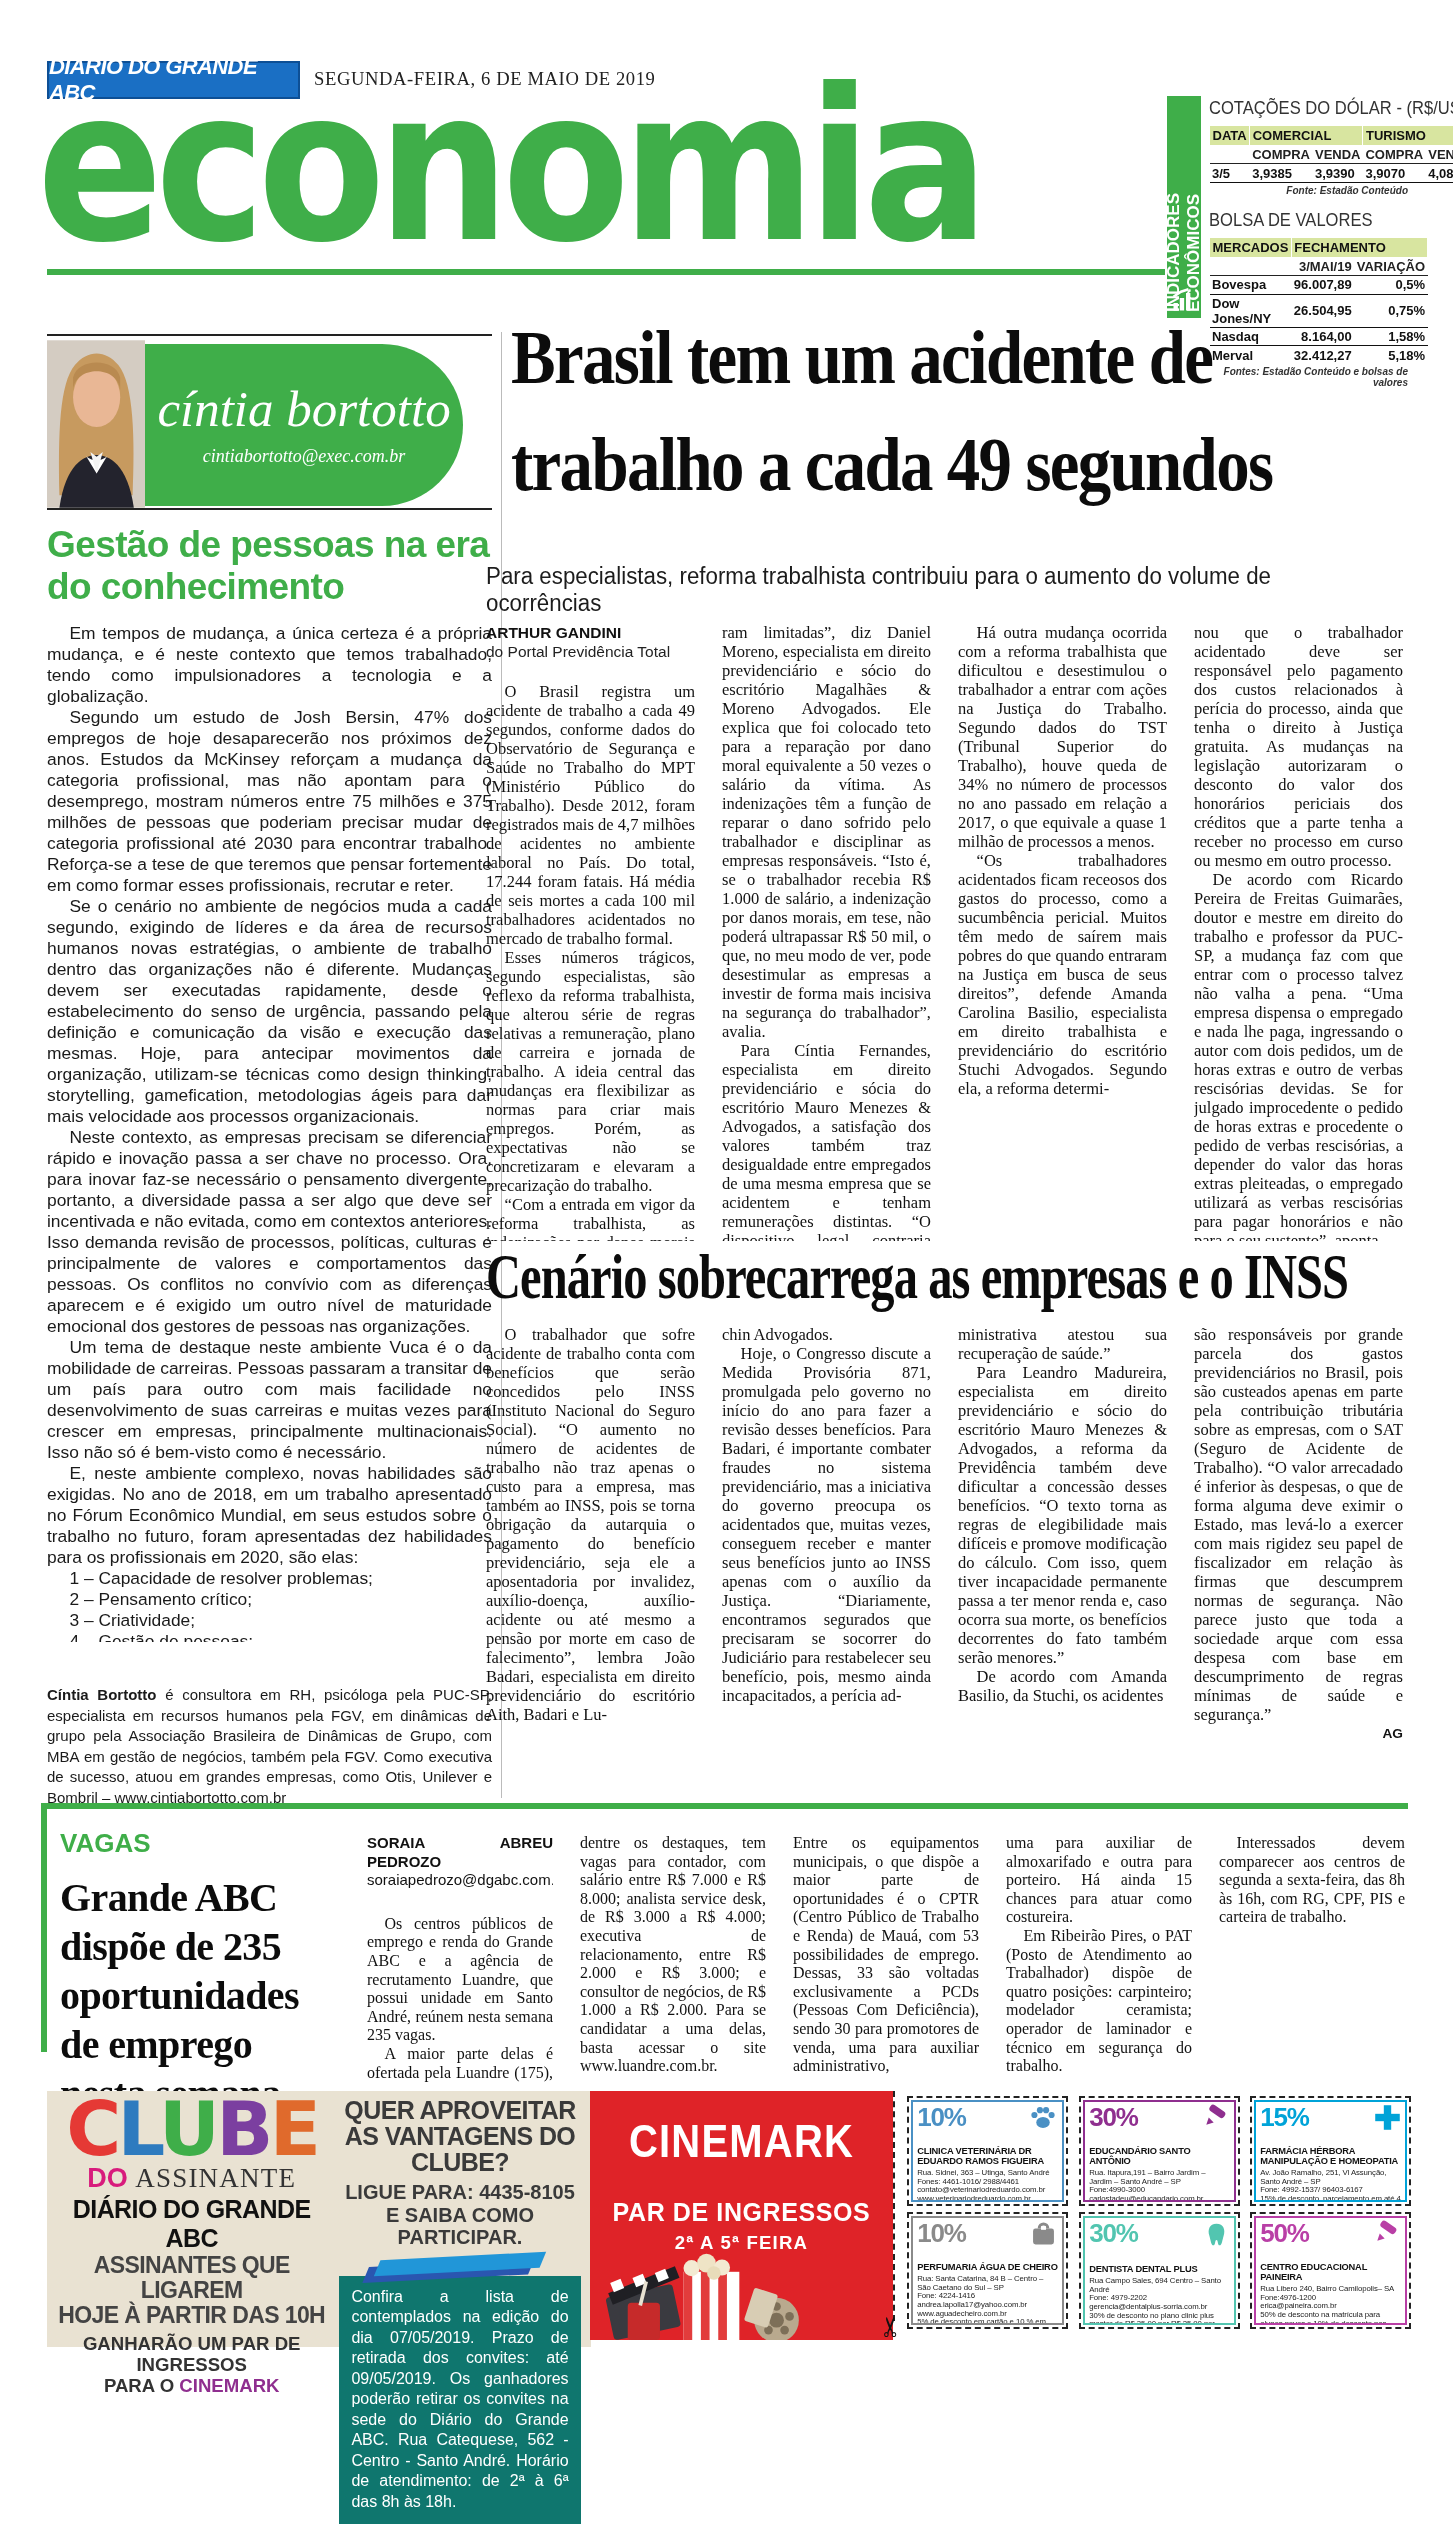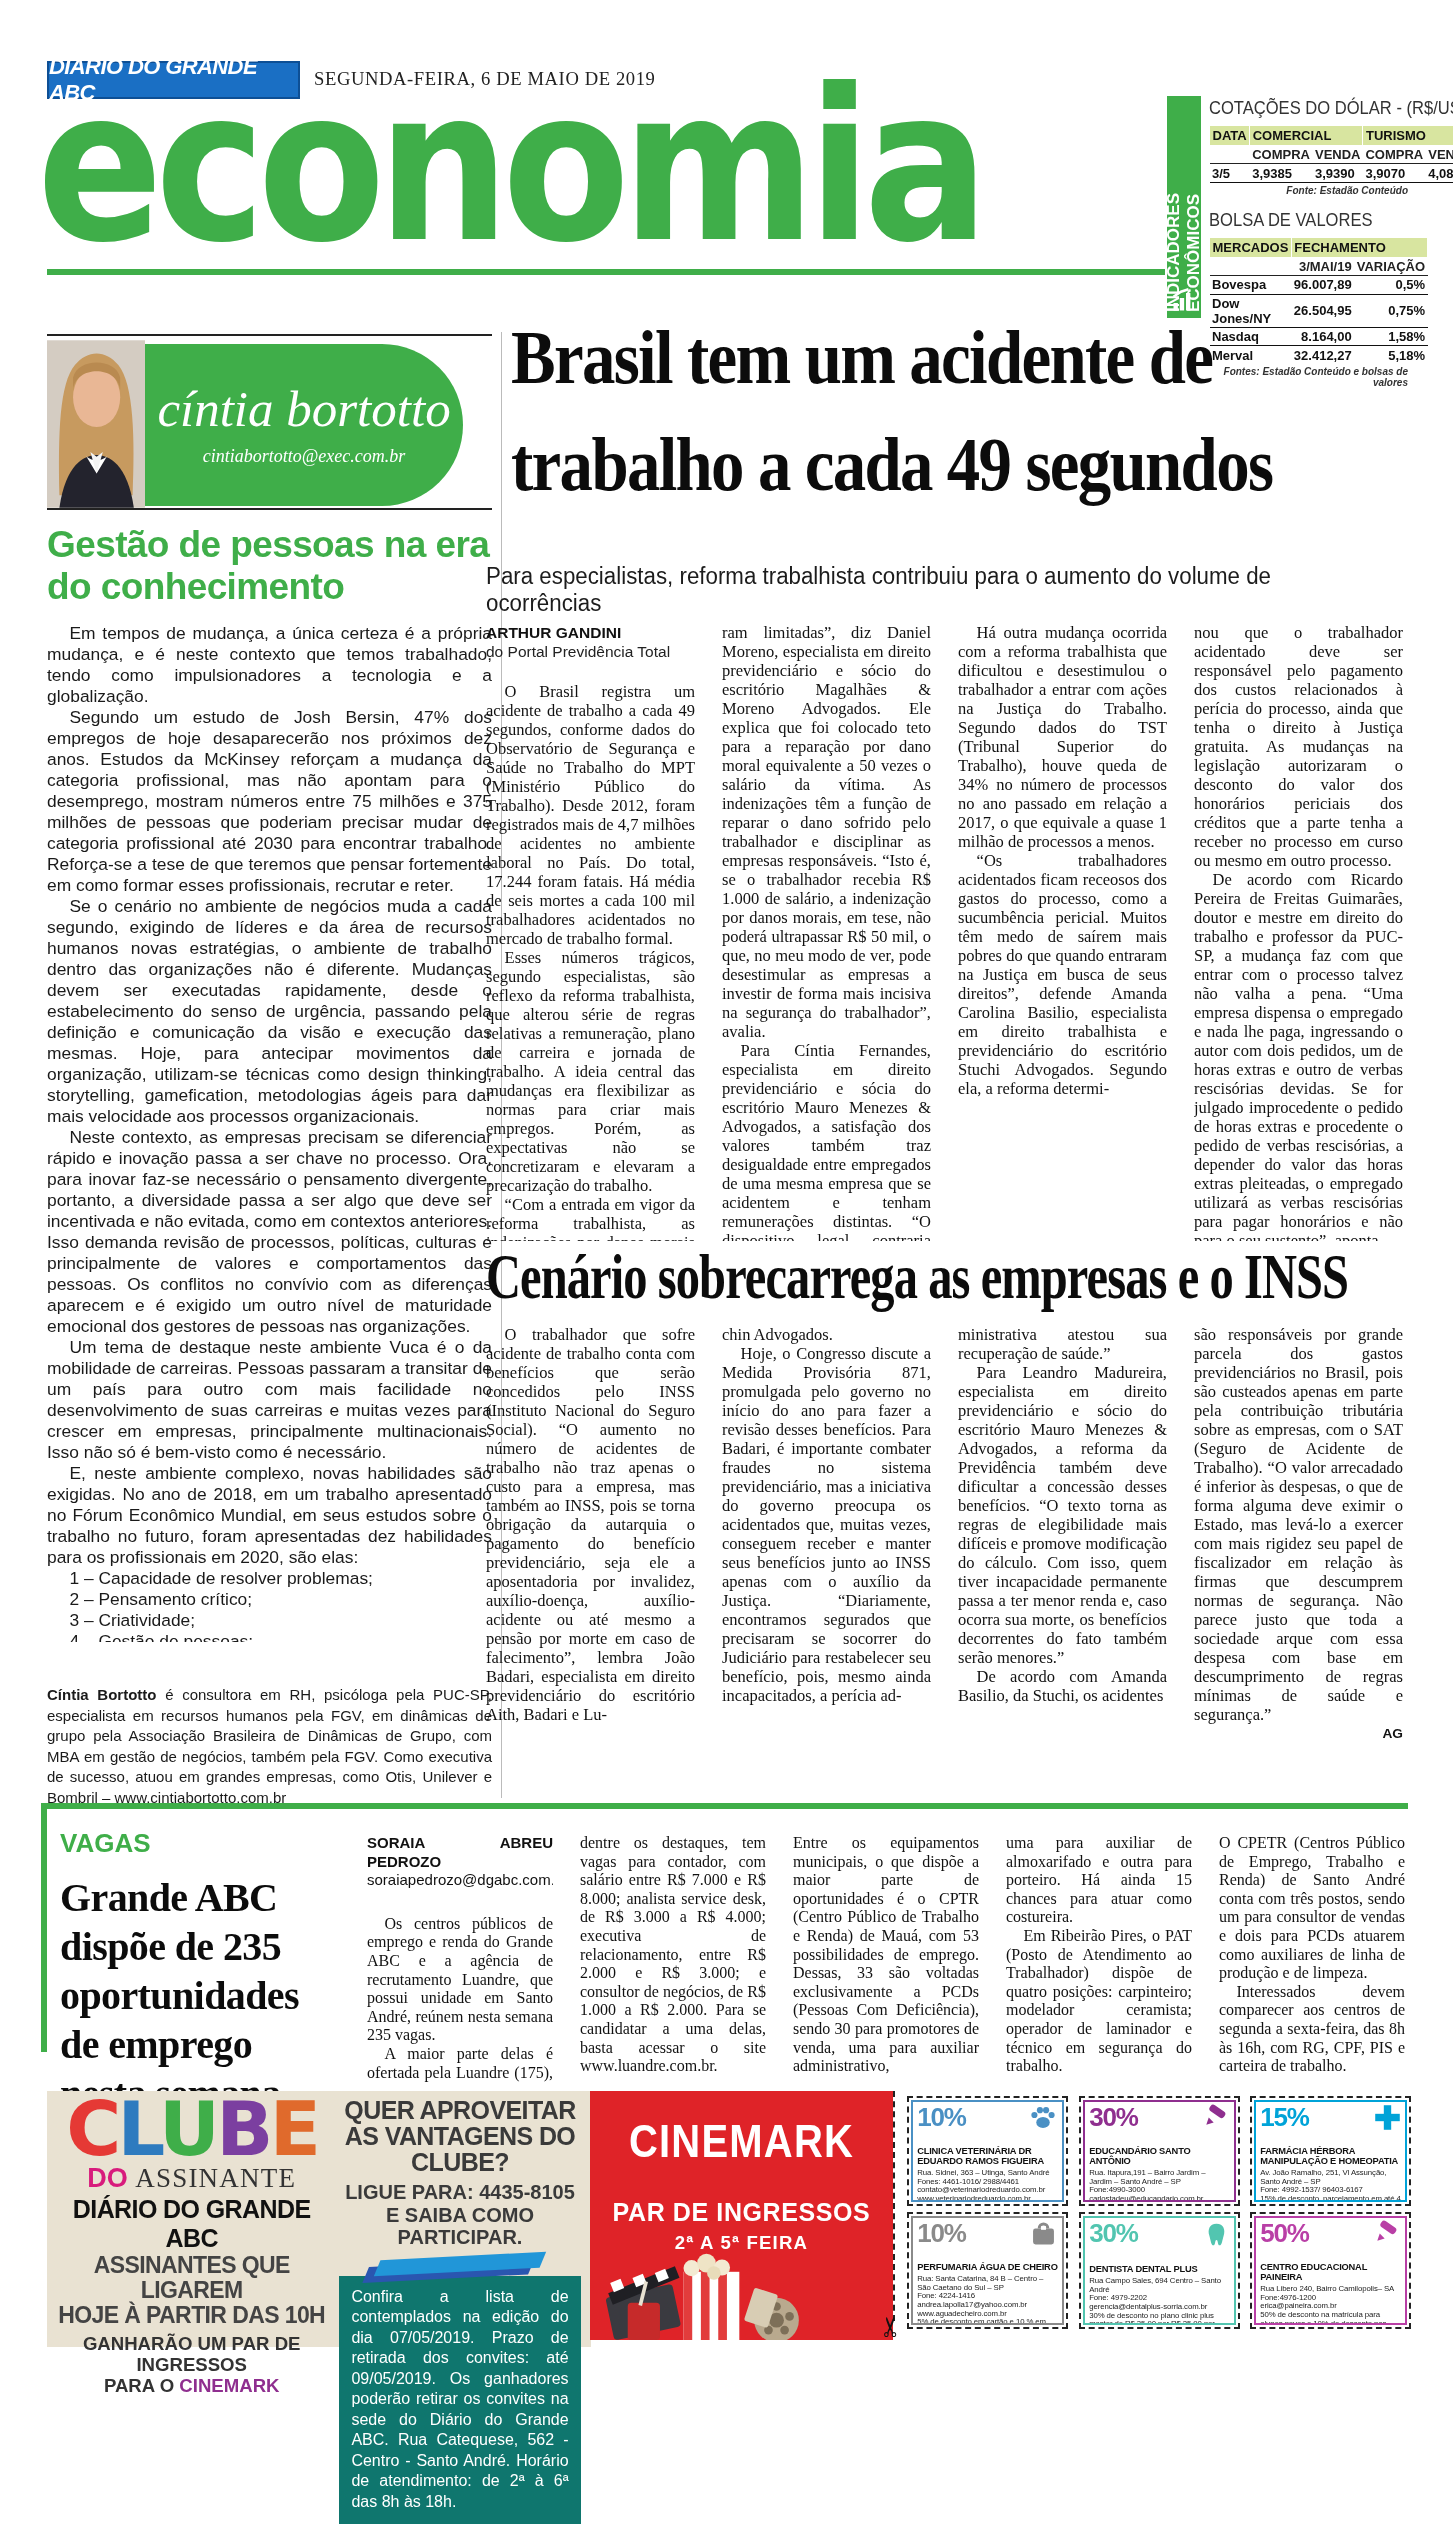--- a/index.html
+++ b/index.html
@@ -291,21 +291,20 @@
     <p class="noind">dentre os destaques, tem vagas para contador, com salário entre R$ 7.000 e R$ 8.000; analista service desk, de R$ 3.000 a R$ 4.000; executiva de relacionamento, entre R$ 2.000 e R$ 3.000; e consultor de negócios, de R$ 1.000 a R$ 2.000. Para se candidatar a uma delas, basta acessar o site www.luandre.com.br.</p>
   </div>
   <div class="abs vagas-col just" style="left:793px;top:1834px;height:249px">
     <p class="noind">Entre os equipamentos municipais, o que dispõe a maior parte de oportunidades é o CPTR (Centro Público de Trabalho e Renda) de Mauá, com 53 possibilidades de emprego. Dessas, 33 são voltadas exclusivamente a PCDs (Pessoas Com Deficiência), sendo 30 para promotores de venda, uma para auxiliar administrativo,</p>
   </div>
   <div class="abs vagas-col just" style="left:1006px;top:1834px;height:249px">
     <p class="noind">uma para auxiliar de almoxarifado e outra para porteiro. Há ainda 15 chances para atuar como costureira.</p>
     <p>Em Ribeirão Pires, o PAT (Posto de Atendimento ao Trabalhador) dispõe de quatro posições: carpinteiro; modelador ceramista; operador de laminador e técnico em segurança do trabalho.</p>
   </div>
   <div class="abs vagas-col just" style="left:1219px;top:1834px;height:249px">
-    <p class="noind">O CPETR (Centros Público de Emprego, Trabalho e Renda) de Santo André conta com três postos, sendo um para consultor de vendas e dois para PCDs atuarem como auxiliares de linha de produção e de limpeza.</p>
     <p>Interessados devem comparecer aos centros de segunda a sexta-feira, das 8h às 16h, com RG, CPF, PIS e carteira de trabalho.</p>
   </div>
 
   <div class="abs ad-beige">
     <div class="clube-wrap">
       <div class="clube-letters">
         <span style="color:#e53935">C</span><span style="color:#2e7bbf">L</span><span style="color:#3fae49">U</span><span style="color:#7b3fa0">B</span><span style="color:#e06a2c">E</span>
       </div>
       <div class="clube-sub">
         <span class="do">DO</span>

